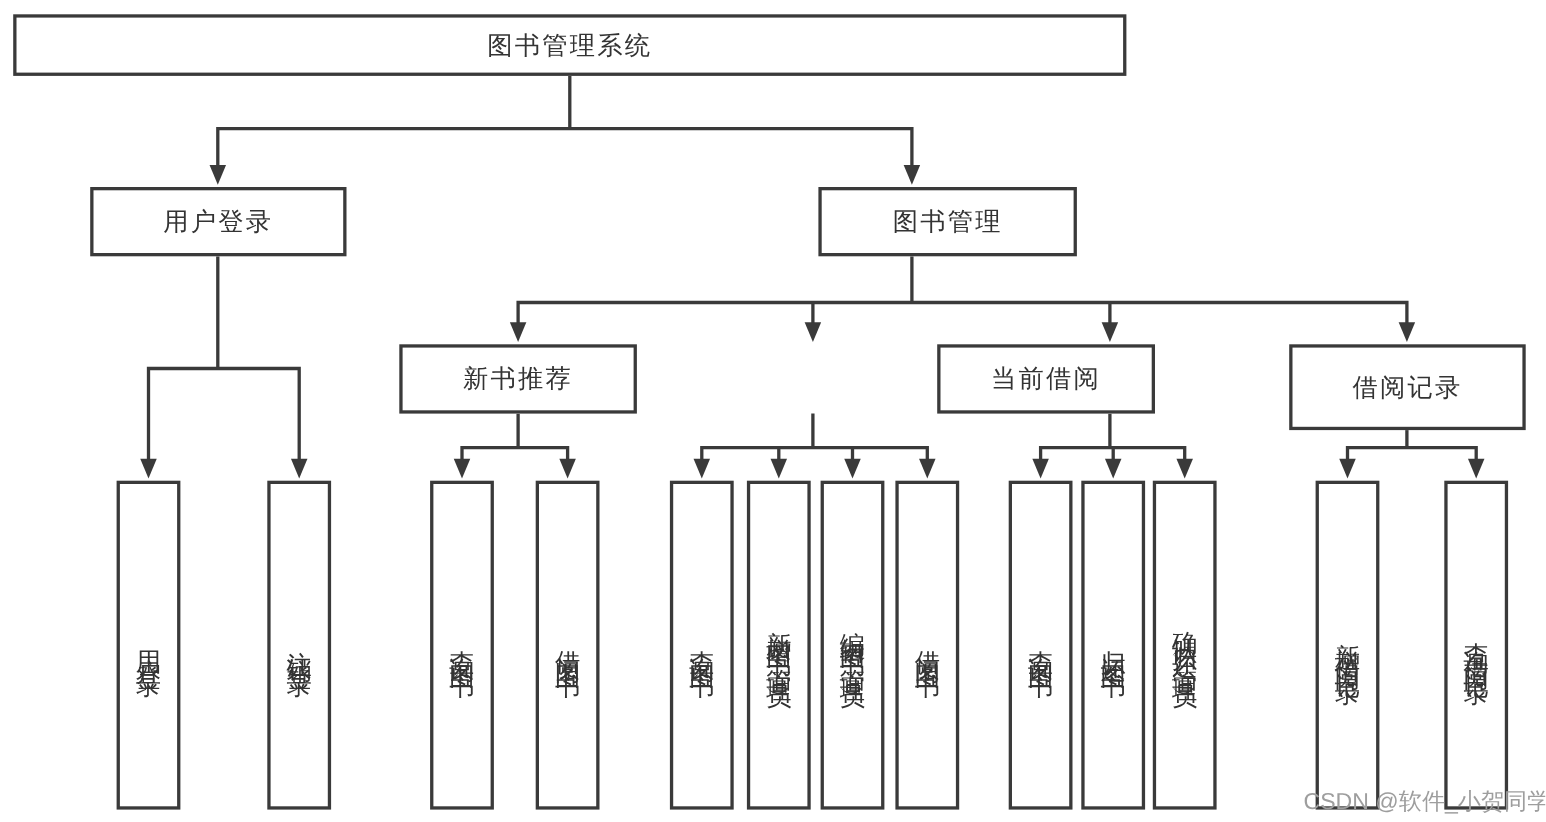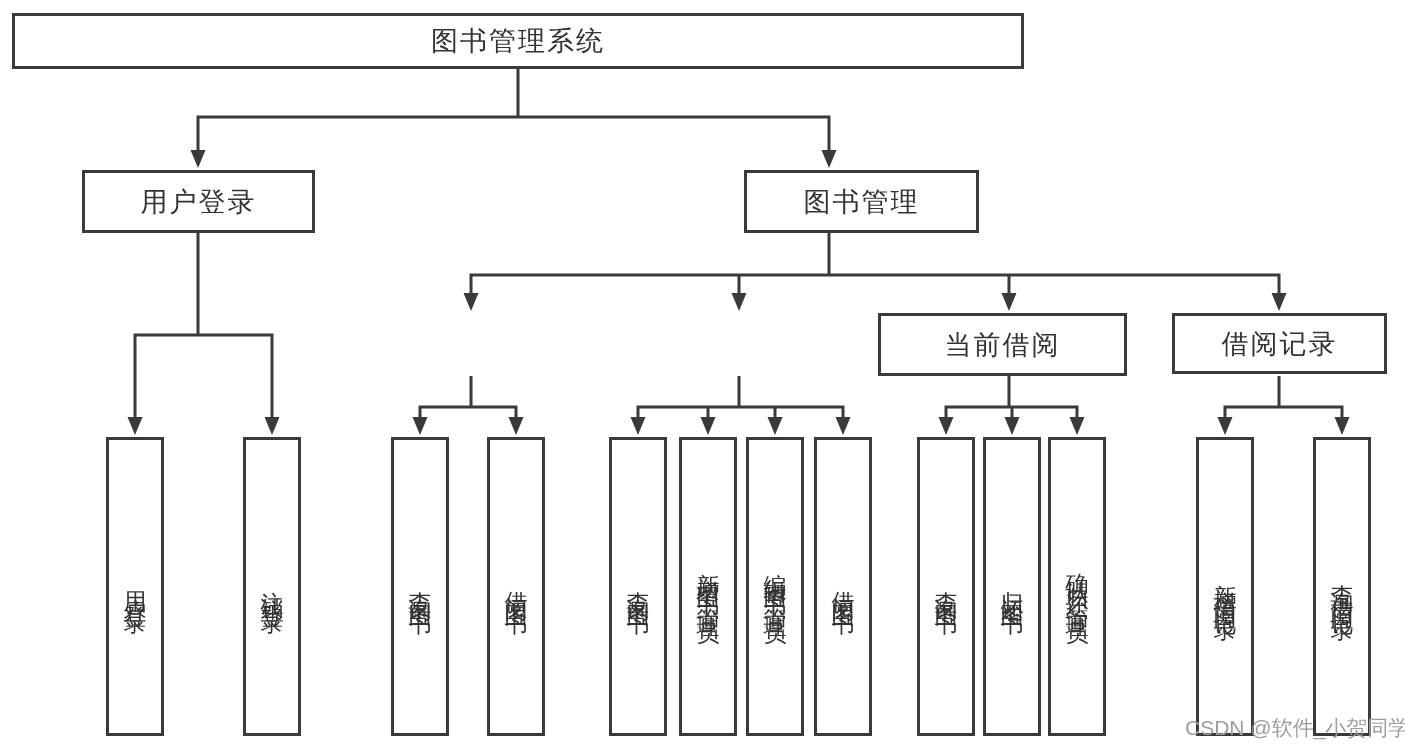--- a/index.html
+++ b/index.html
@@ -26,21 +26,21 @@
     box-sizing: border-box;
     background: #ffffff;
     border: 3px solid #3a3a3a;
     display: flex;
     align-items: center;
     justify-content: center;
     color: #333333;
     z-index: 1;
   }
   .node .h-lbl {
-    font-size: 27px;
+    font-size: 23px;
     letter-spacing: 2px;
     white-space: nowrap;
   }
   .node .v-lbl {
     writing-mode: vertical-rl;
     text-orientation: mixed;
     font-size: 23px;
     letter-spacing: 7px;
     line-height: 1;
   }
@@ -122,24 +122,27 @@
     <span class="h-lbl">图书管理系统</span>
   </div>
 
   <div class="node" style="left:82px; top:170px; width:233px; height:63px;">
     <span class="h-lbl">用户登录</span>
   </div>
   <div class="node" style="left:712px; top:170px; width:235px; height:63px;margin-left:32px;">
     <span class="h-lbl">图书管理</span>
   </div>
 
-  <div class="node" style="left:878px; top:313px; width:249px; height:63px;">
+  <div class="node" style="left:363px; top:313px; width:216px; height:63px;">
+    <span class="h-lbl">新书推荐</span>
+  </div>
+  <div class="node" style="left:852px; top:313px; width:198px; height:63px;">
     <span class="h-lbl">当前借阅</span>
   </div>
-  <div class="node" style="left:1172px; top:313px; width:215px; height:61px;">
+  <div class="node" style="left:1172px; top:313px; width:215px; height:78px;">
     <span class="h-lbl">借阅记录</span>
   </div>
 
   <div class="node" style="left:106px; top:437px; width:58px; height:299px;">
     <span class="v-lbl">用户登录</span>
   </div>
   <div class="node" style="left:243px; top:437px; width:58px; height:299px;">
     <span class="v-lbl">注销登录</span>
   </div>
 

